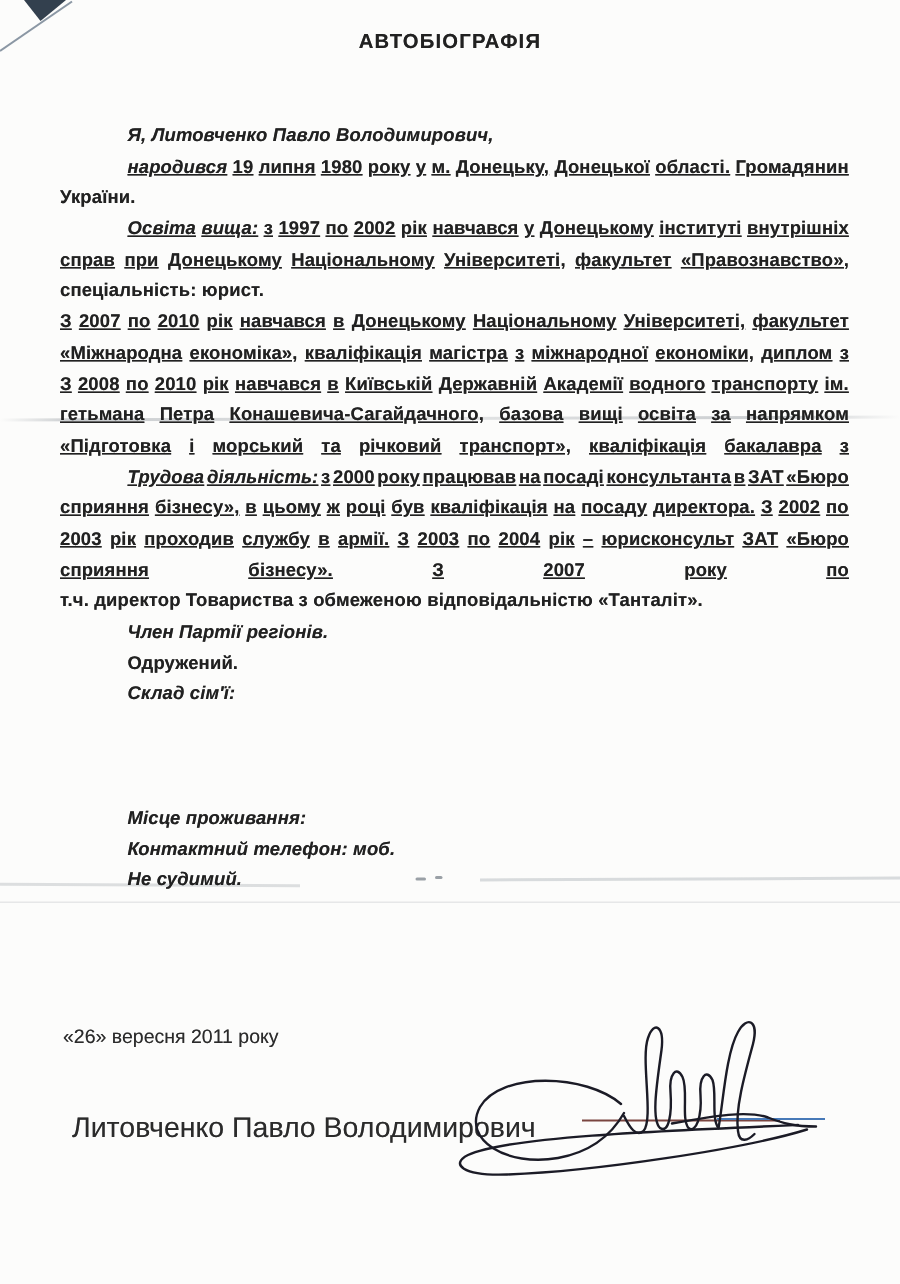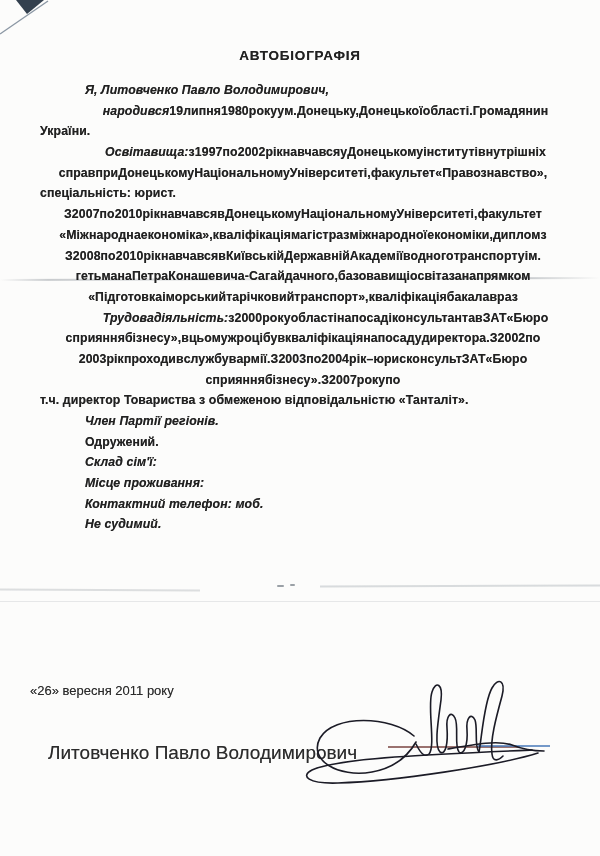--- a/index.html
+++ b/index.html
@@ -10,47 +10,47 @@
     overflow:hidden;
   }
   .page{
     position:relative;
     width:600px;height:856px;
     background:var(--page-bg,#fcfcfb);
     overflow:hidden;
   }
   
   .doc-title{
-    position:absolute;top:48px;left:0;right:0;
+    position:absolute;top:20px;left:0;right:0;
     text-align:center;
     font-size:13.5px;font-weight:700;letter-spacing:.8px;
     color:var(--ink,#212121);
     text-shadow:0 0 .4px rgba(30,30,30,.65);
   }
   
   .doc-body{
     position:absolute;top:80px;left:40px;width:526px;
     color:var(--ink,#212121);
     font-size:12.3px;font-weight:700;letter-spacing:.1px;
     text-shadow:0 0 .4px rgba(30,30,30,.6);
   }
   .line{
     height:20.7px;line-height:20.7px;
     overflow:hidden;white-space:nowrap;
   }
   .line.justify{
-    display:flex;justify-content:center;align-items:baseline;
+    display:flex;justify-content:space-between;align-items:baseline;text-decoration:underline;
   }
   .line.indent{padding-left:45px;}
-  .line.gap{}
+  .line.gap{margin-top:62px;}
   .it{font-style:italic;}
   .hl{background:var(--hl,#f8d6d3);padding:3px 2px;}
   
   .date-line{
-    position:absolute;left:30px;top:683px;
+    position:absolute;left:42px;top:683px;
     font-size:13px;font-weight:400;color:#2b2b2b;
     text-shadow:0 0 .3px rgba(40,40,40,.5);
   }
   .name-line{
     position:absolute;left:48px;top:742px;
     font-size:19px;font-weight:400;color:#2b2b2b;
     text-shadow:0 0 .3px rgba(40,40,40,.5);
   }
   .signature{position:absolute;left:296px;top:666px;}
   .corner-artifact{position:absolute;left:0;top:0;}
@@ -184,21 +184,21 @@
         <span>кваліфікація</span>
         <span>бакалавра</span>
         <span>з</span>
       </div>
       <div class="line indent justify">
         <span class="it">Трудова</span>
         <span class="it">діяльність:</span>
         <span>з</span>
         <span>2000</span>
         <span>року</span>
-        <span>області</span>
+        <span>працював</span>
         <span>на</span>
         <span>посаді</span>
         <span>консультанта</span>
         <span>в</span>
         <span>ЗАТ</span>
         <span>«Бюро</span>
       </div>
       <div class="line justify">
         <span>сприяння</span>
         <span>бізнесу»,</span>

